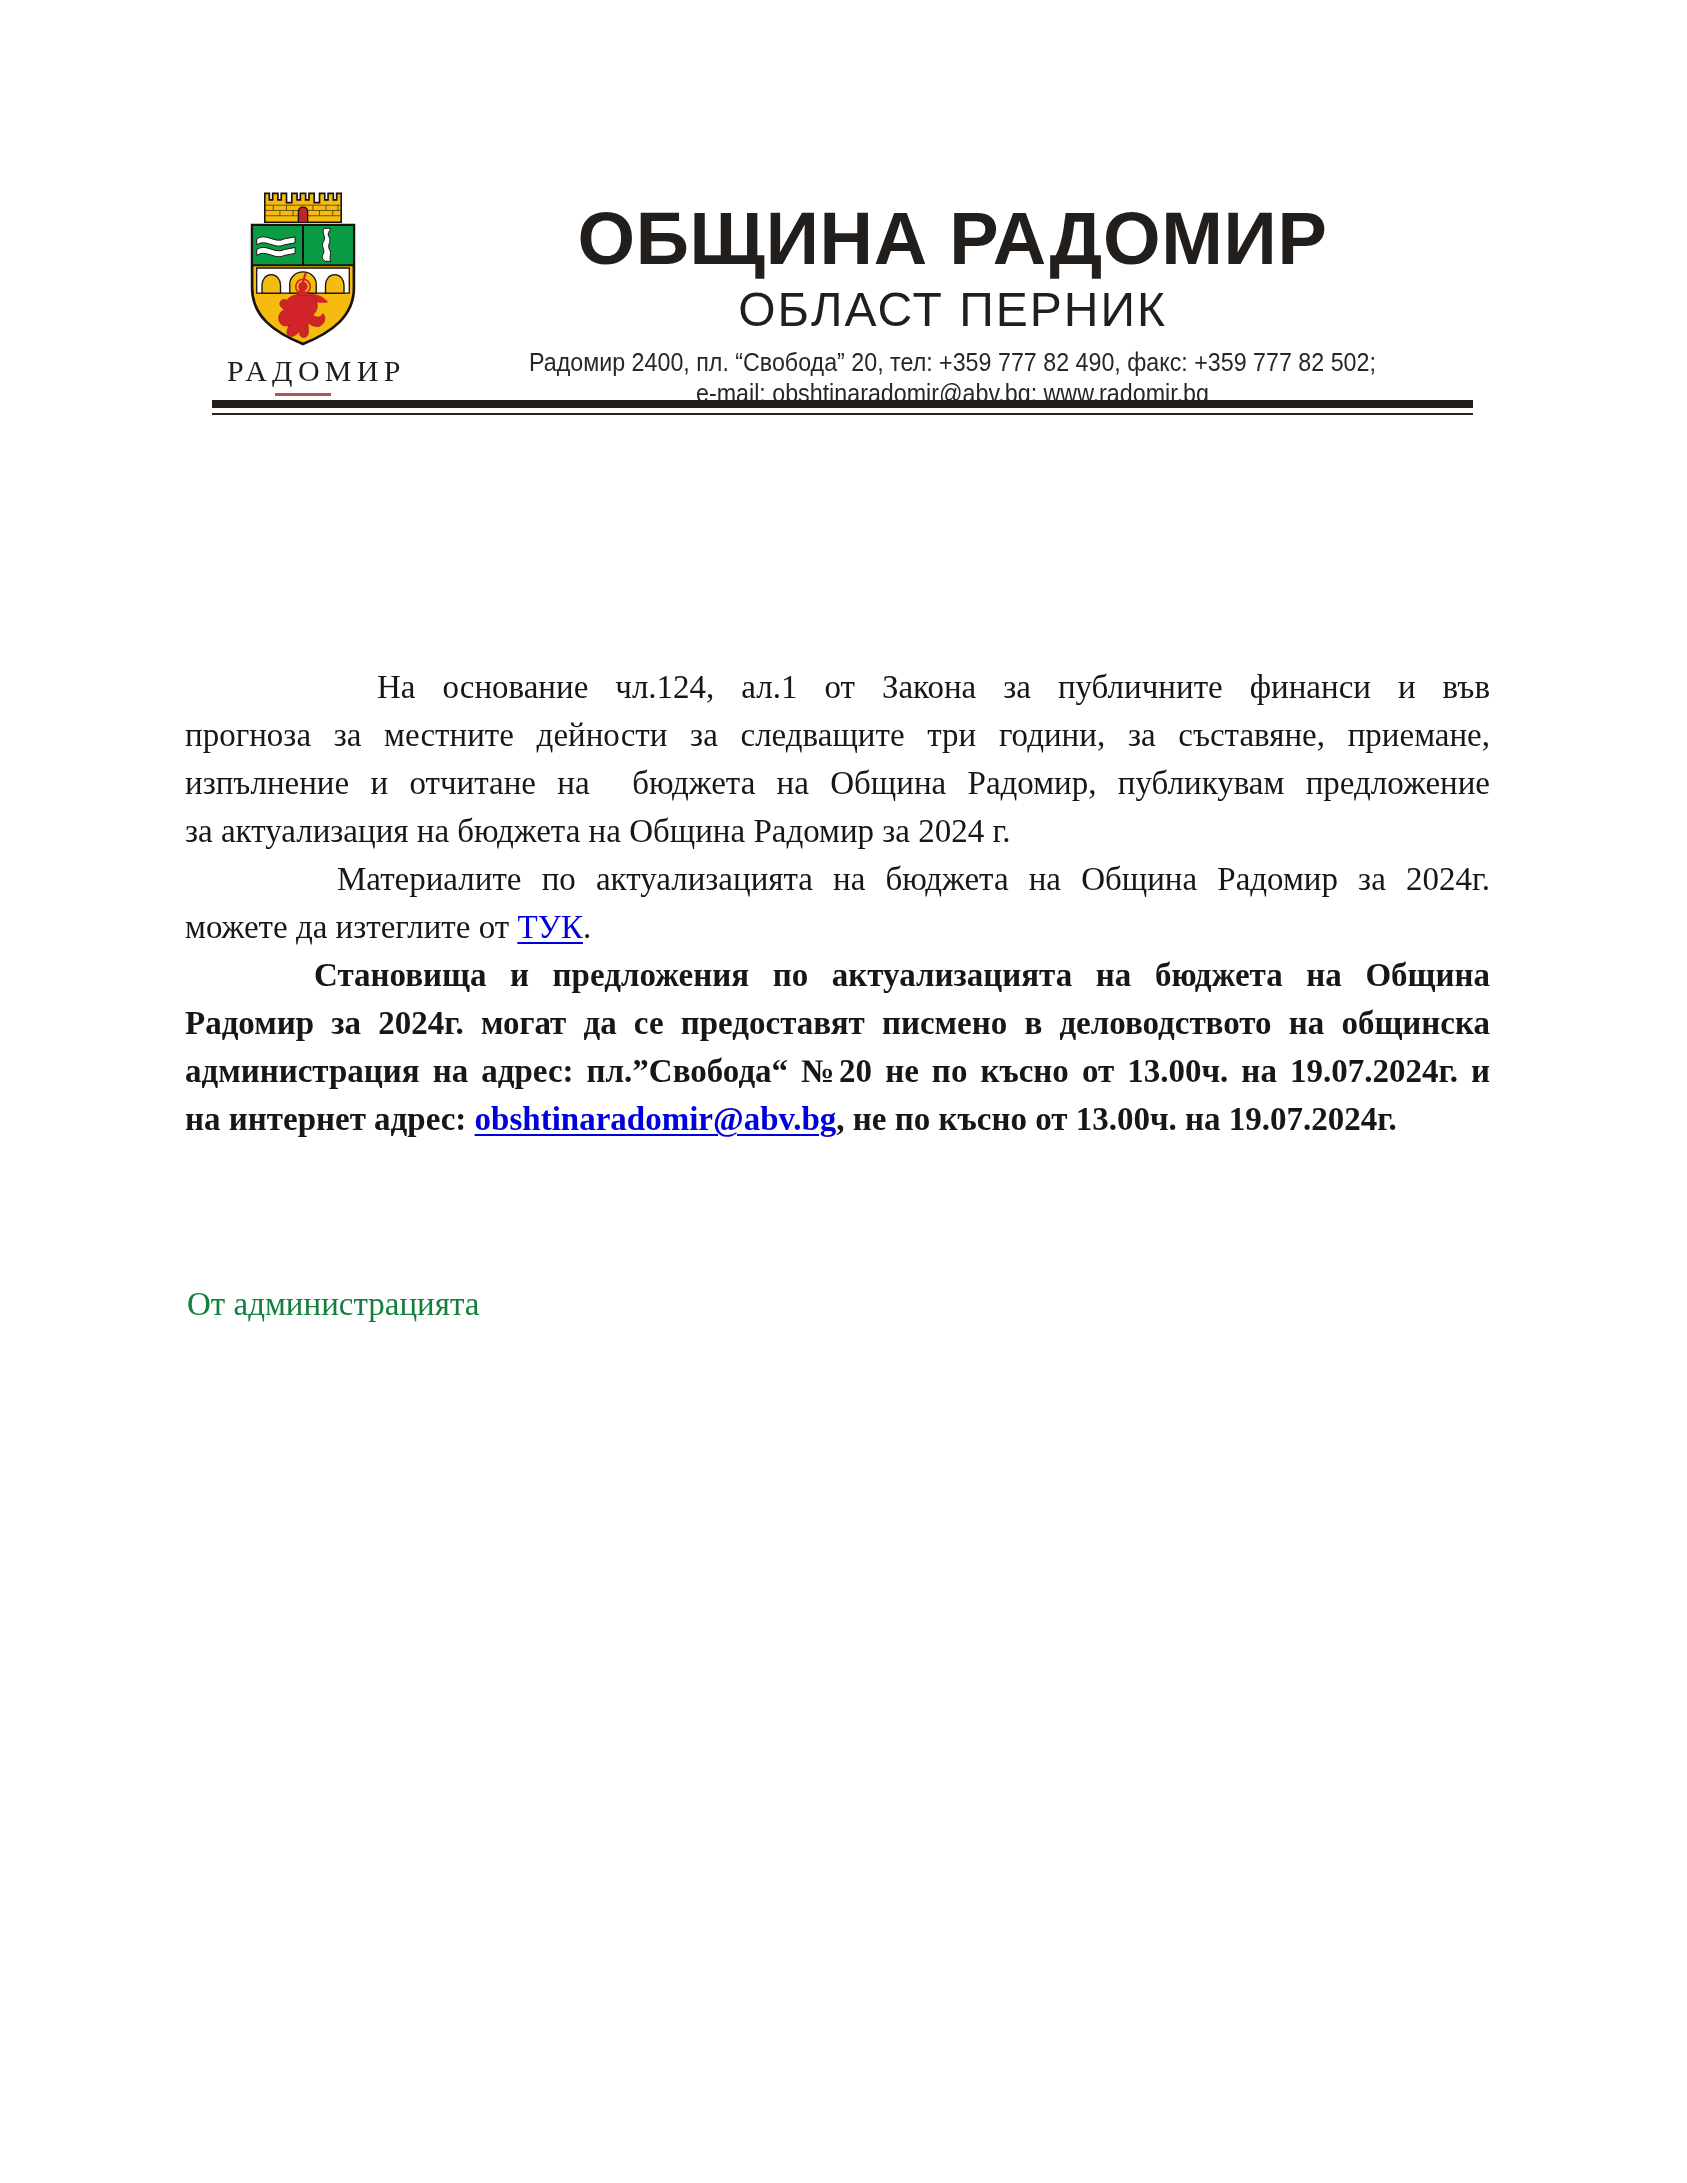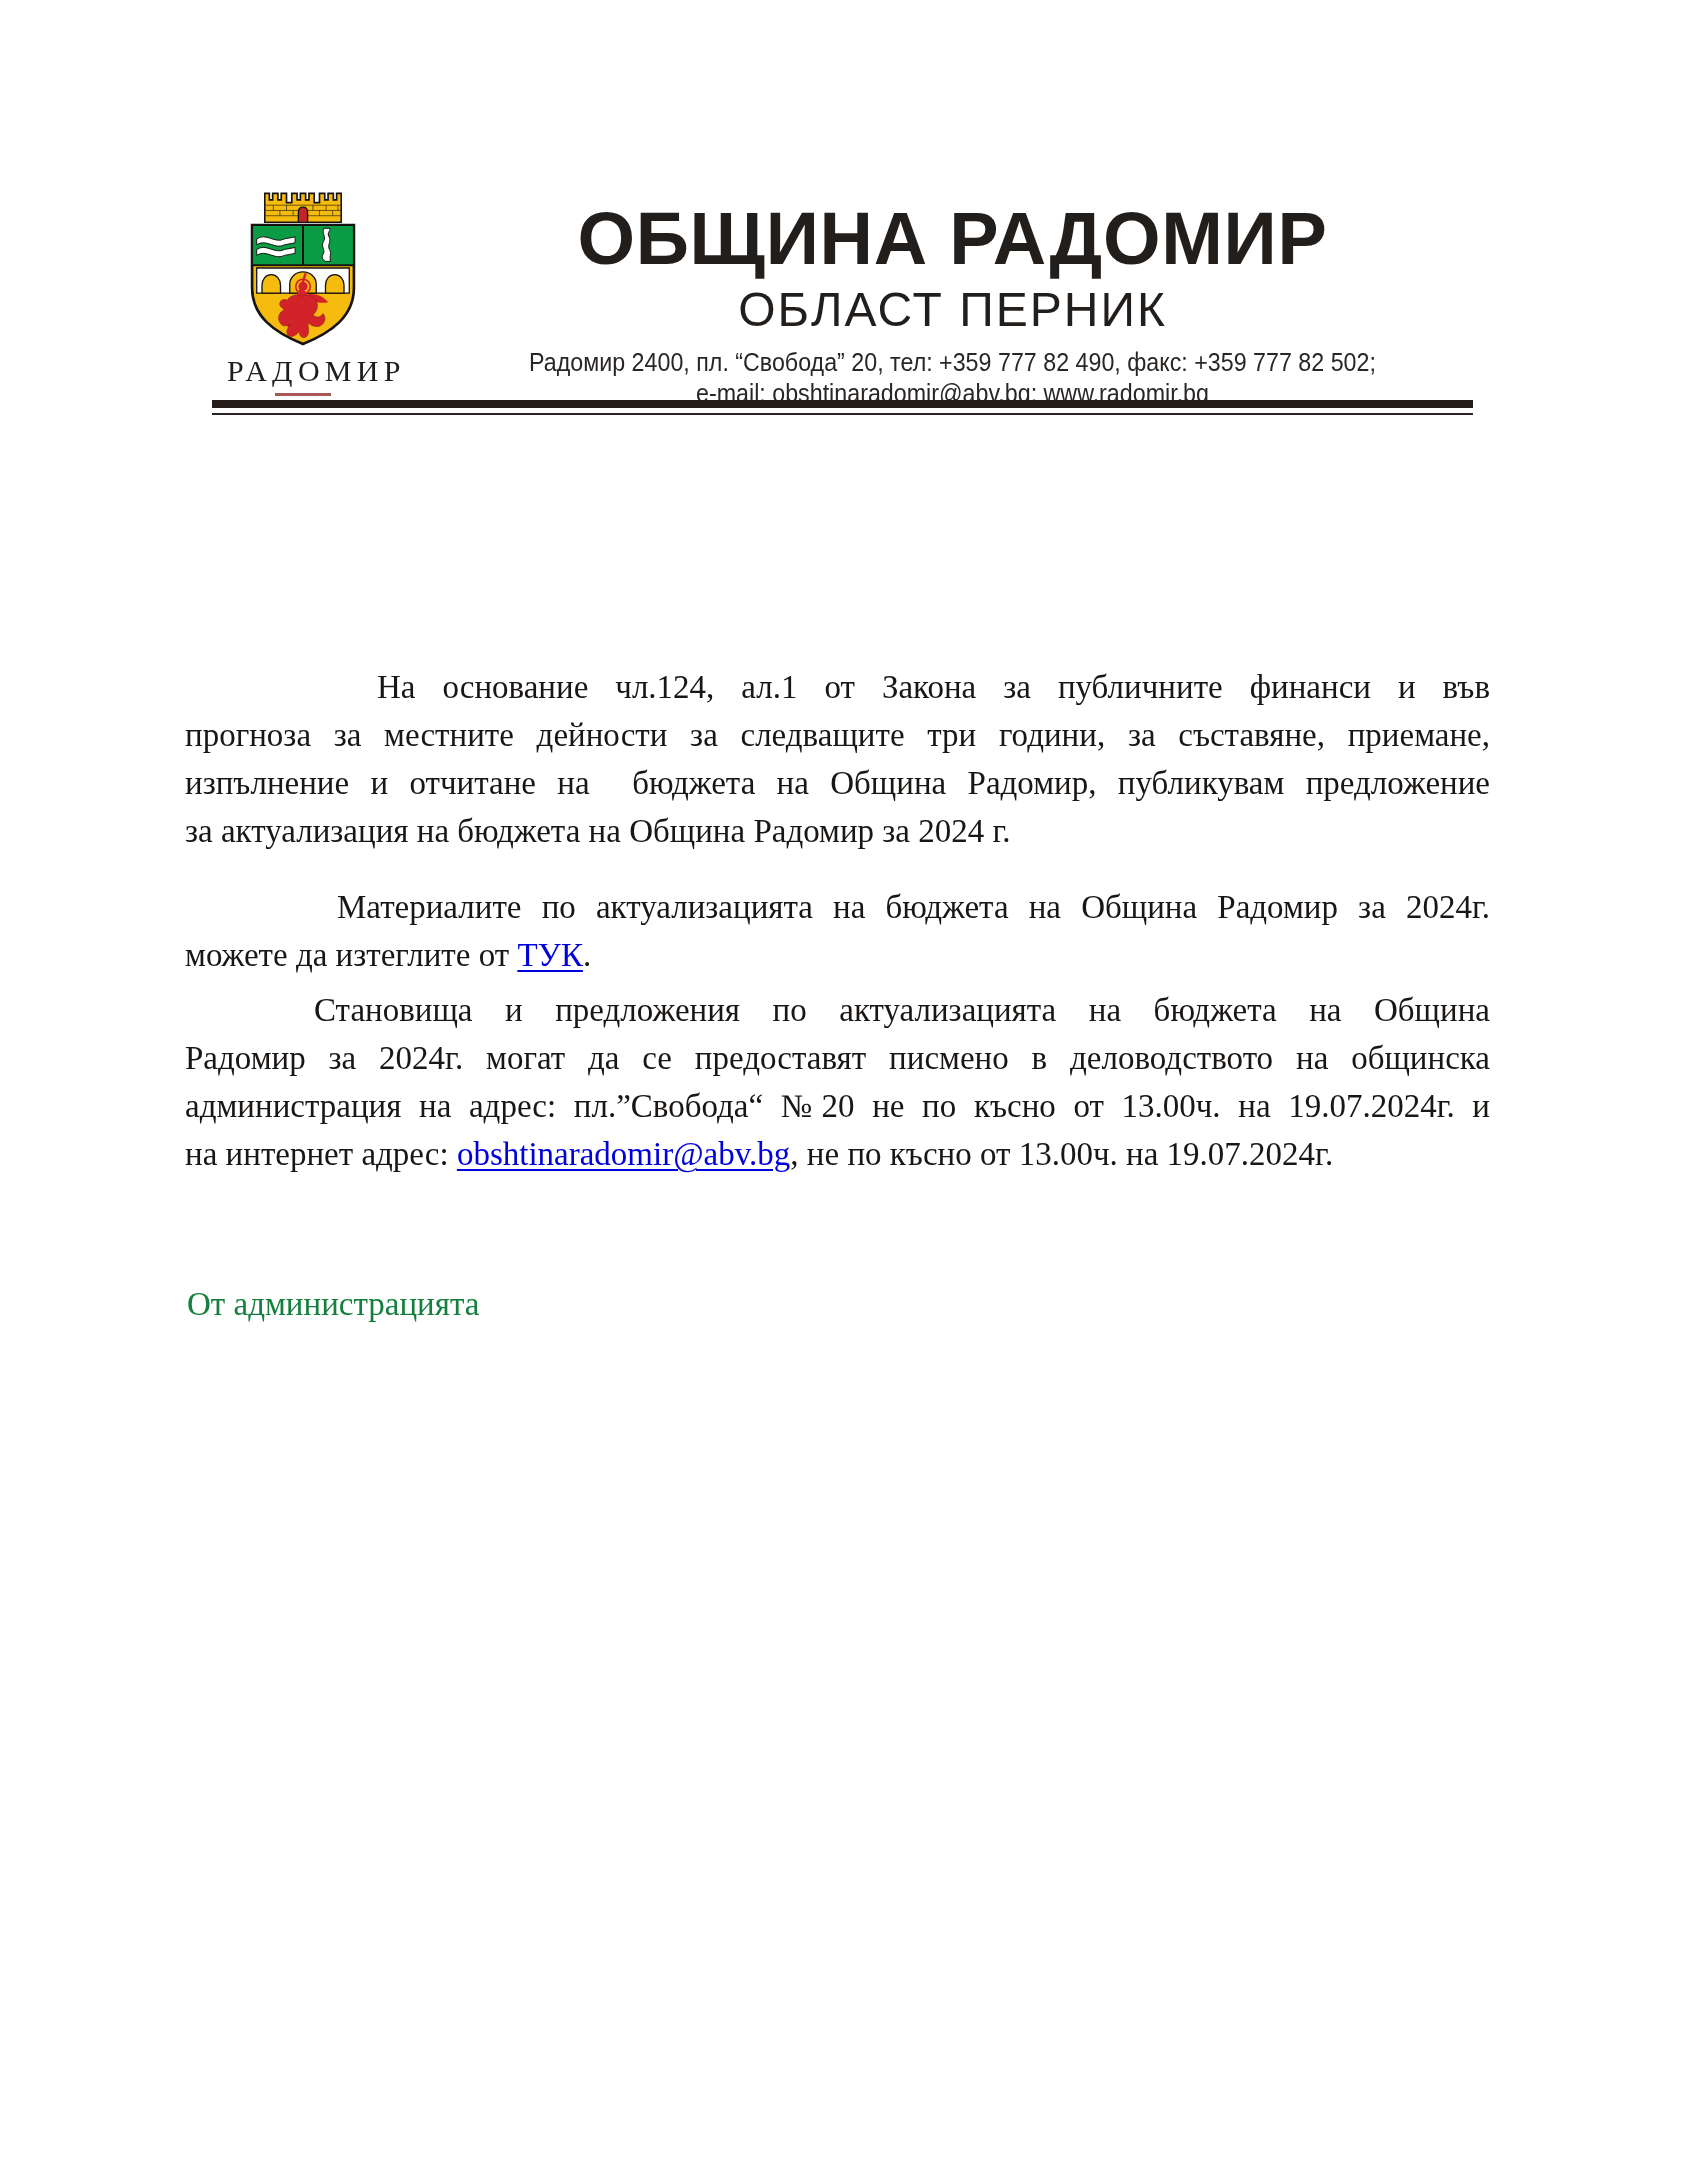--- a/index.html
+++ b/index.html
@@ -104,25 +104,25 @@
   </div>
 
 
   <div class="letter-body">
       <div style="margin-top: 0px;">
         <div class="jline stretch" style="padding-left: 192px;"><span>На основание чл.124, ал.1 от Закона за публичните финанси и във</span></div>
         <div class="jline stretch"><span>прогноза за местните дейности за следващите три години, за съставяне, приемане,</span></div>
         <div class="jline stretch"><span>изпълнение и отчитане на  бюджета на Община Радомир, публикувам предложение</span></div>
         <div class="jline"><span>за актуализация на бюджета на Община Радомир за 2024 г.</span></div>
       </div>
-      <div style="margin-top: 28px;">
+      <div style="">
         <div class="jline stretch" style="padding-left: 152px;"><span>Материалите по актуализацията на бюджета на Община Радомир за 2024г.</span></div>
         <div class="jline"><span>можете да изтеглите от </span><a class="doclink" href="#">ТУК</a><span>.</span></div>
       </div>
-      <div style="margin-top: 7px;">
+      <div style="margin-top: 0px; font-weight: bold;">
         <div class="jline stretch" style="padding-left: 129px;"><span>Становища и предложения по актуализацията на бюджета на Община</span></div>
         <div class="jline stretch"><span>Радомир за 2024г. могат да се предоставят писмено в деловодството на общинска</span></div>
         <div class="jline stretch"><span>администрация на адрес: пл.”Свобода“ №20 не по късно от 13.00ч. на 19.07.2024г. и</span></div>
         <div class="jline"><span>на интернет адрес: </span><a class="doclink" href="#">obshtinaradomir@abv.bg</a><span>, не по късно от 13.00ч. на 19.07.2024г.</span></div>
       </div>
     </div>
 
   <div class="signature">От администрацията</div>
 </div>
 

